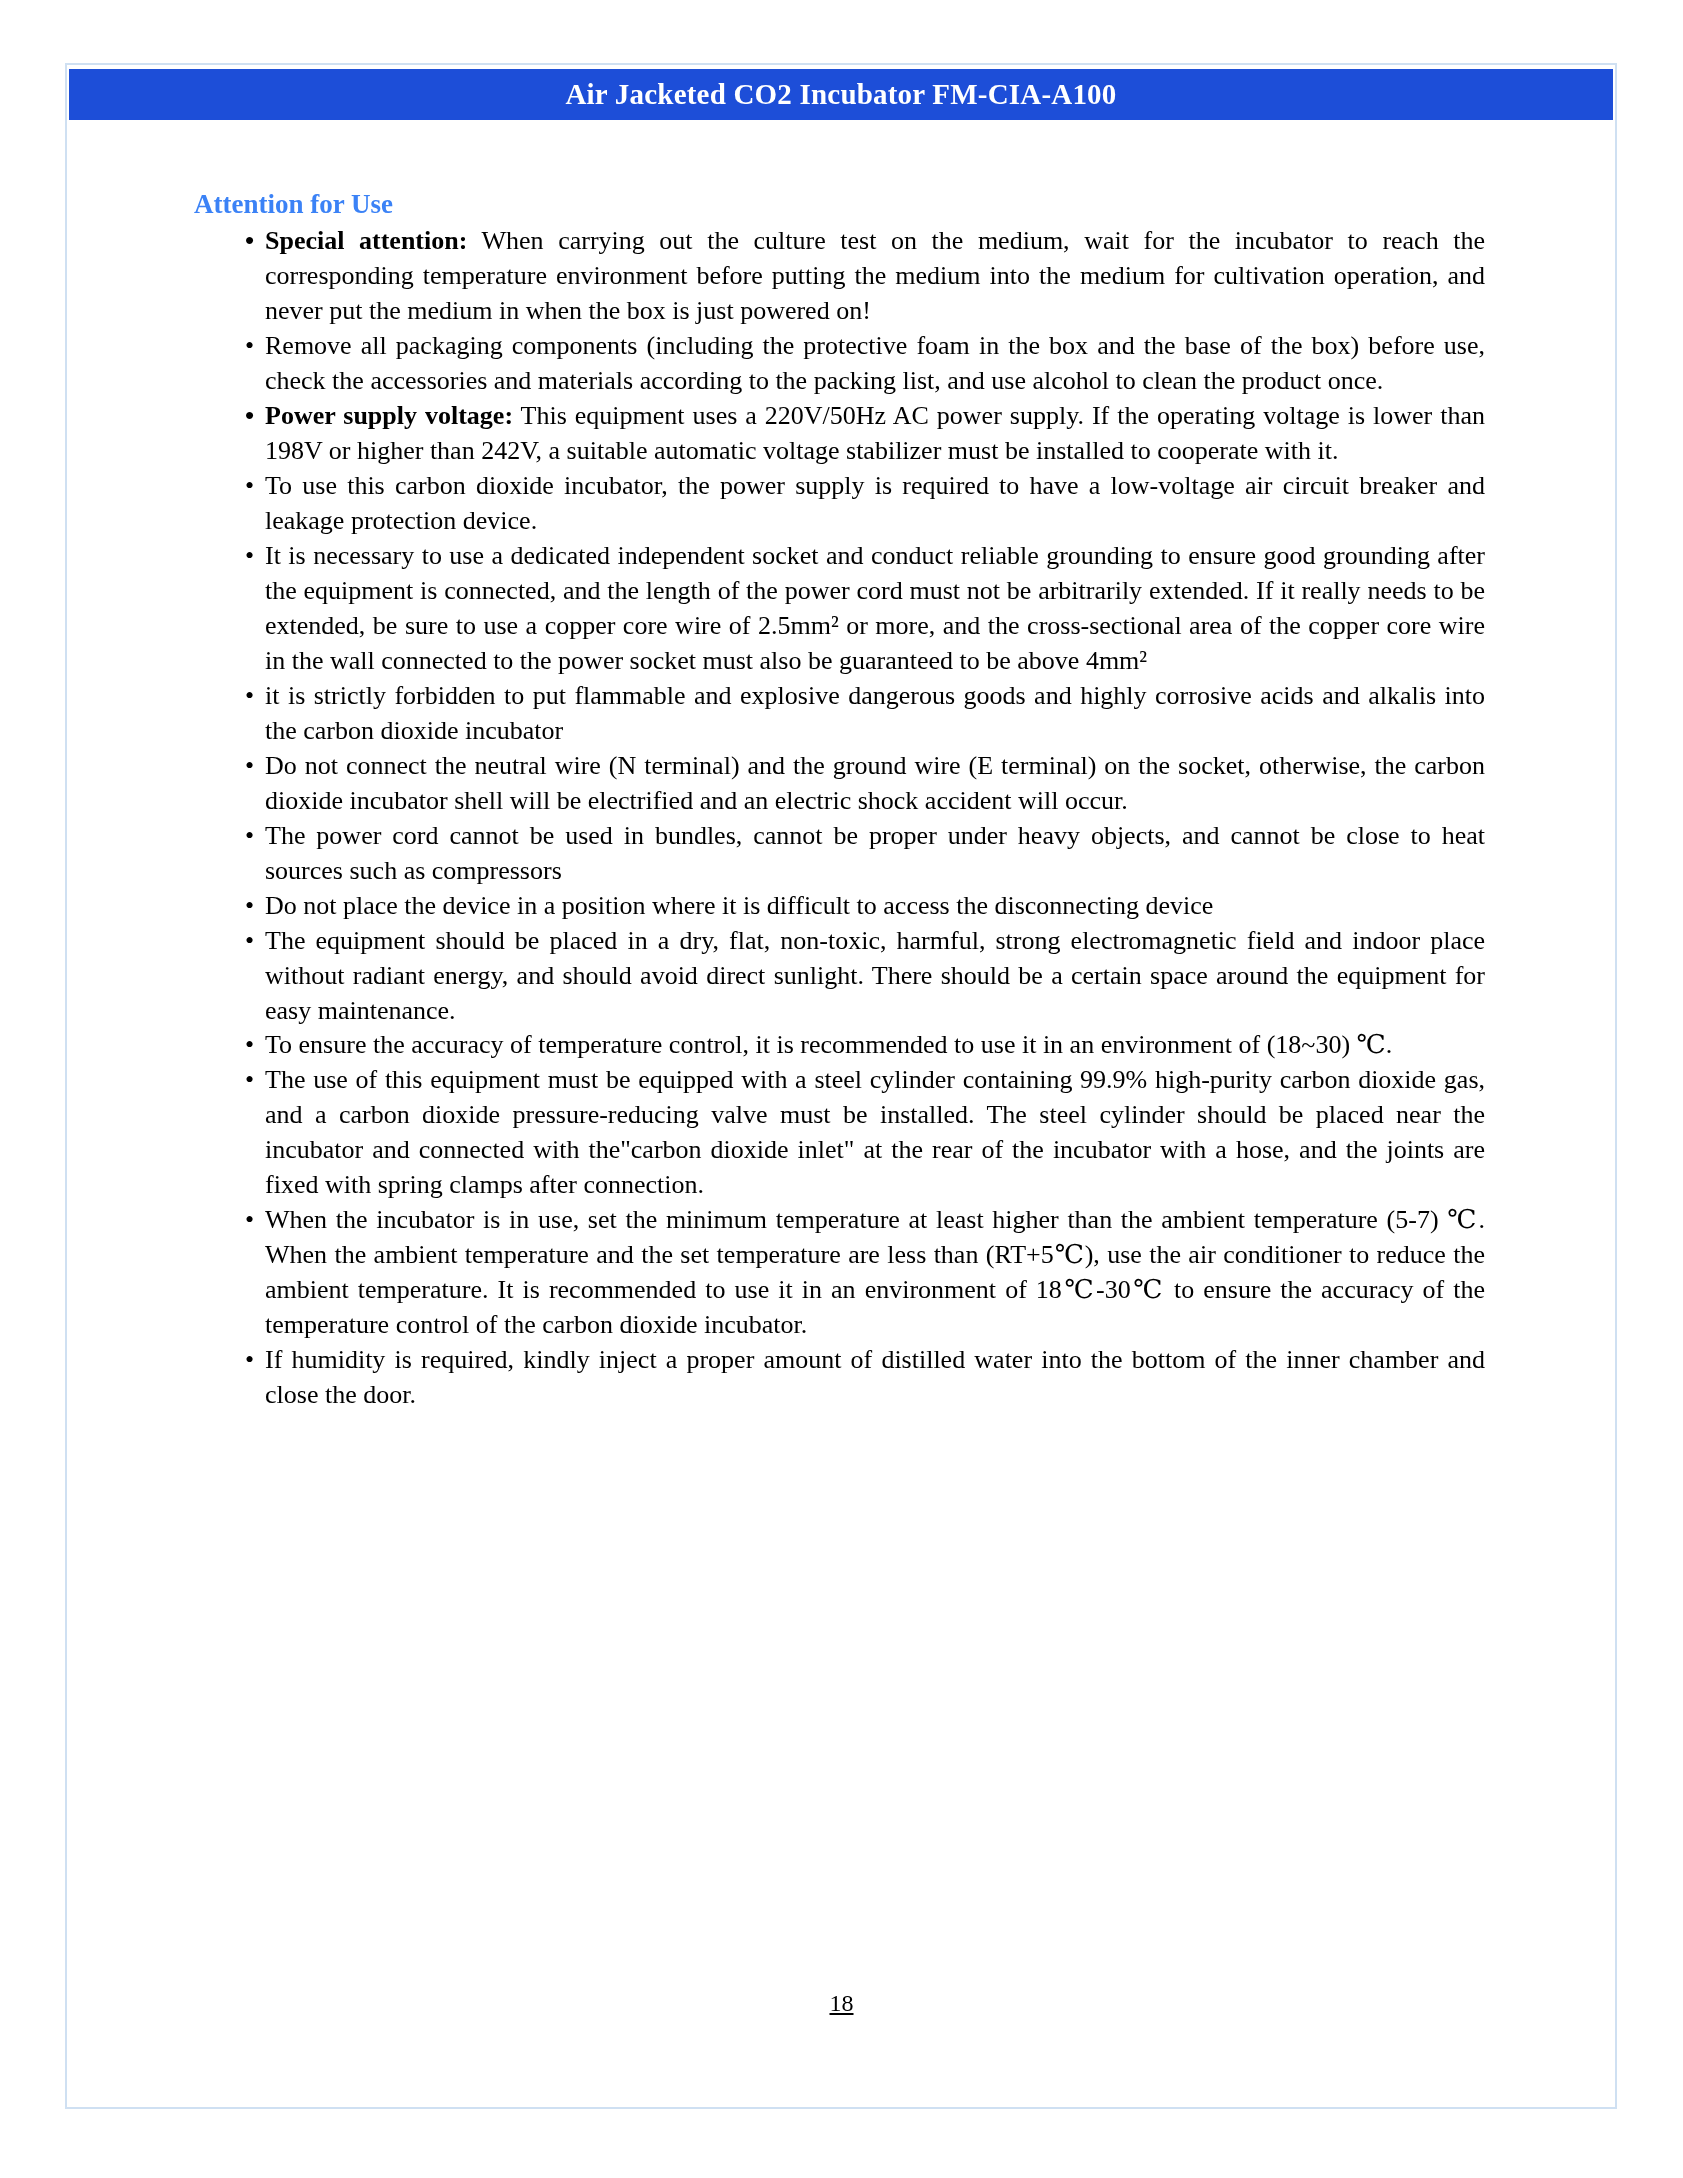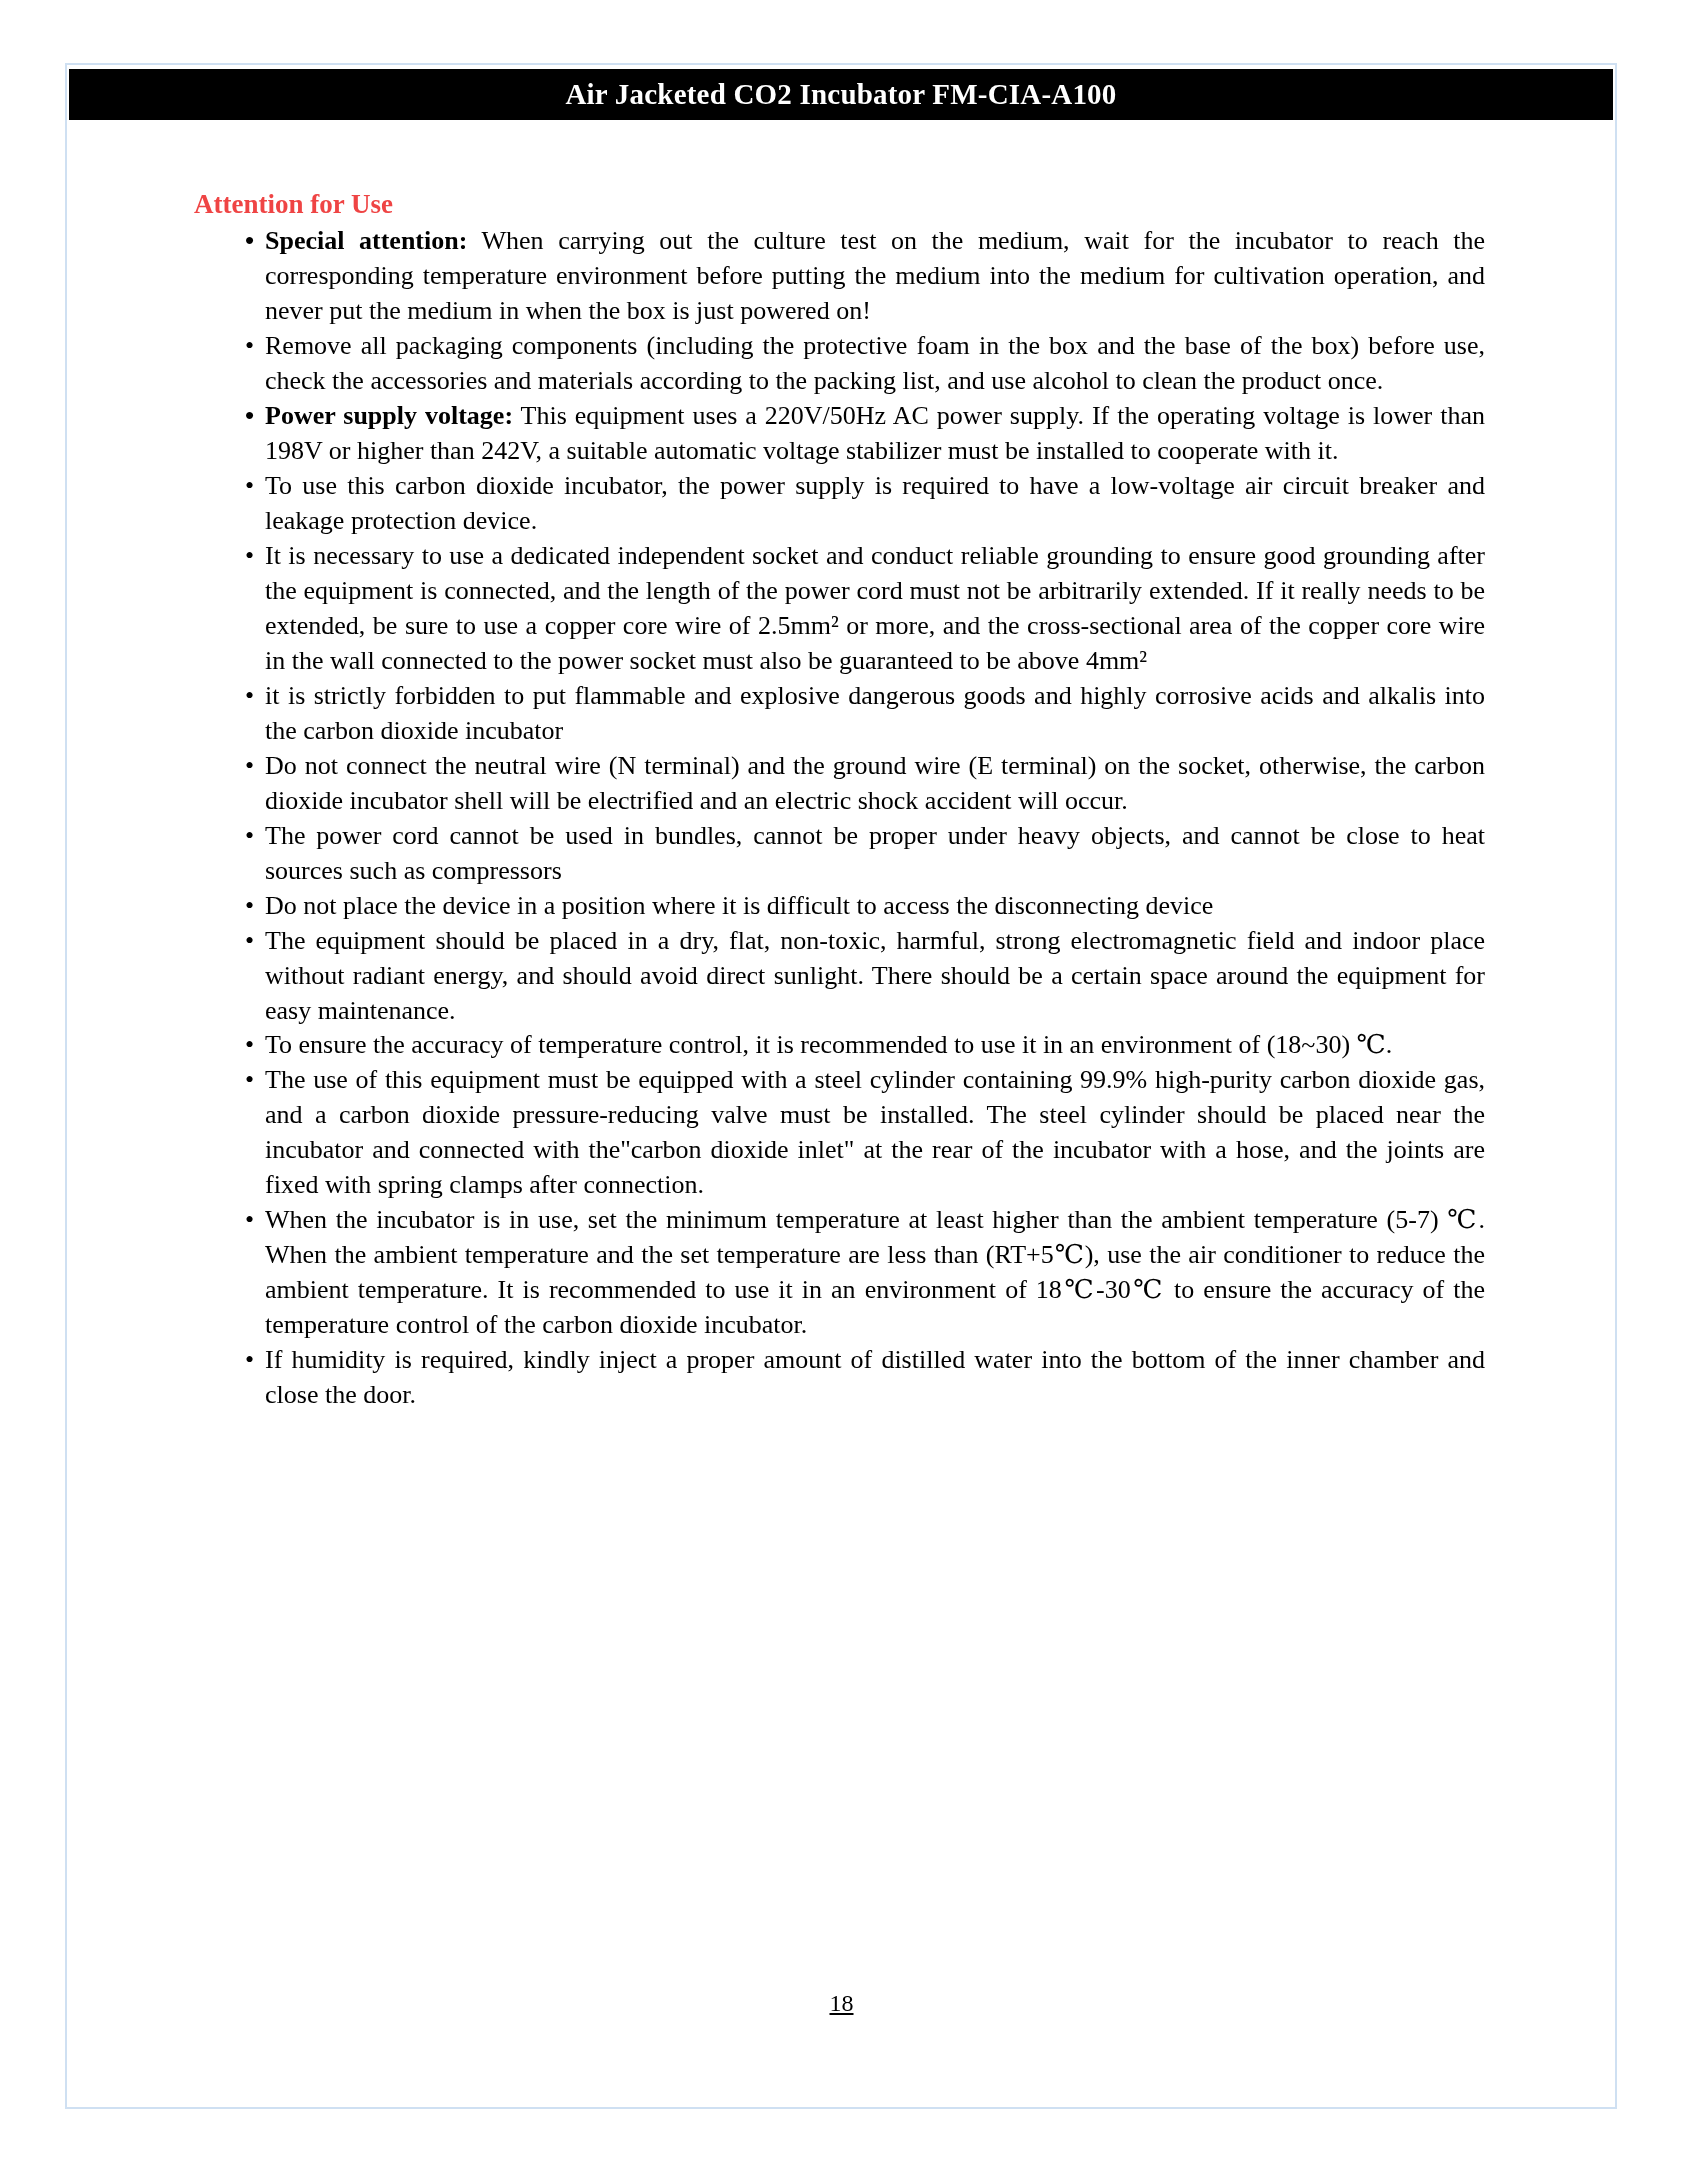--- a/index.html
+++ b/index.html
@@ -25,21 +25,21 @@
     border: 2px solid #cfe0f2;
     box-sizing: border-box;
   }
   
   .title-bar {
     position: absolute;
     left: 69px;
     top: 69px;
     width: 1544px;
     height: 51px;
-    background: #000000;
+    background: #1d4ed8;
     display: flex;
     align-items: center;
     justify-content: center;
   }
   .title-bar .title-text {
     color: #ffffff;
     font-size: 29px;
     font-weight: bold;
     letter-spacing: 0.2px;
     font-family: "Liberation Serif", "DejaVu Serif", serif;
@@ -49,21 +49,21 @@
   .content {
     position: absolute;
     left: 194px;
     top: 188px;
     width: 1291px;
   }
   .section-heading {
     font-size: 27px;
     font-weight: bold;
     line-height: 1.23;
-    color: #ef4444;
+    color: #3b82f6;
     margin: 0 0 3px 0;
   }
   ul.bullets {
     list-style: none;
     margin: 0;
     padding: 0;
   }
   ul.bullets > li {
     position: relative;
     padding-left: 71px;

